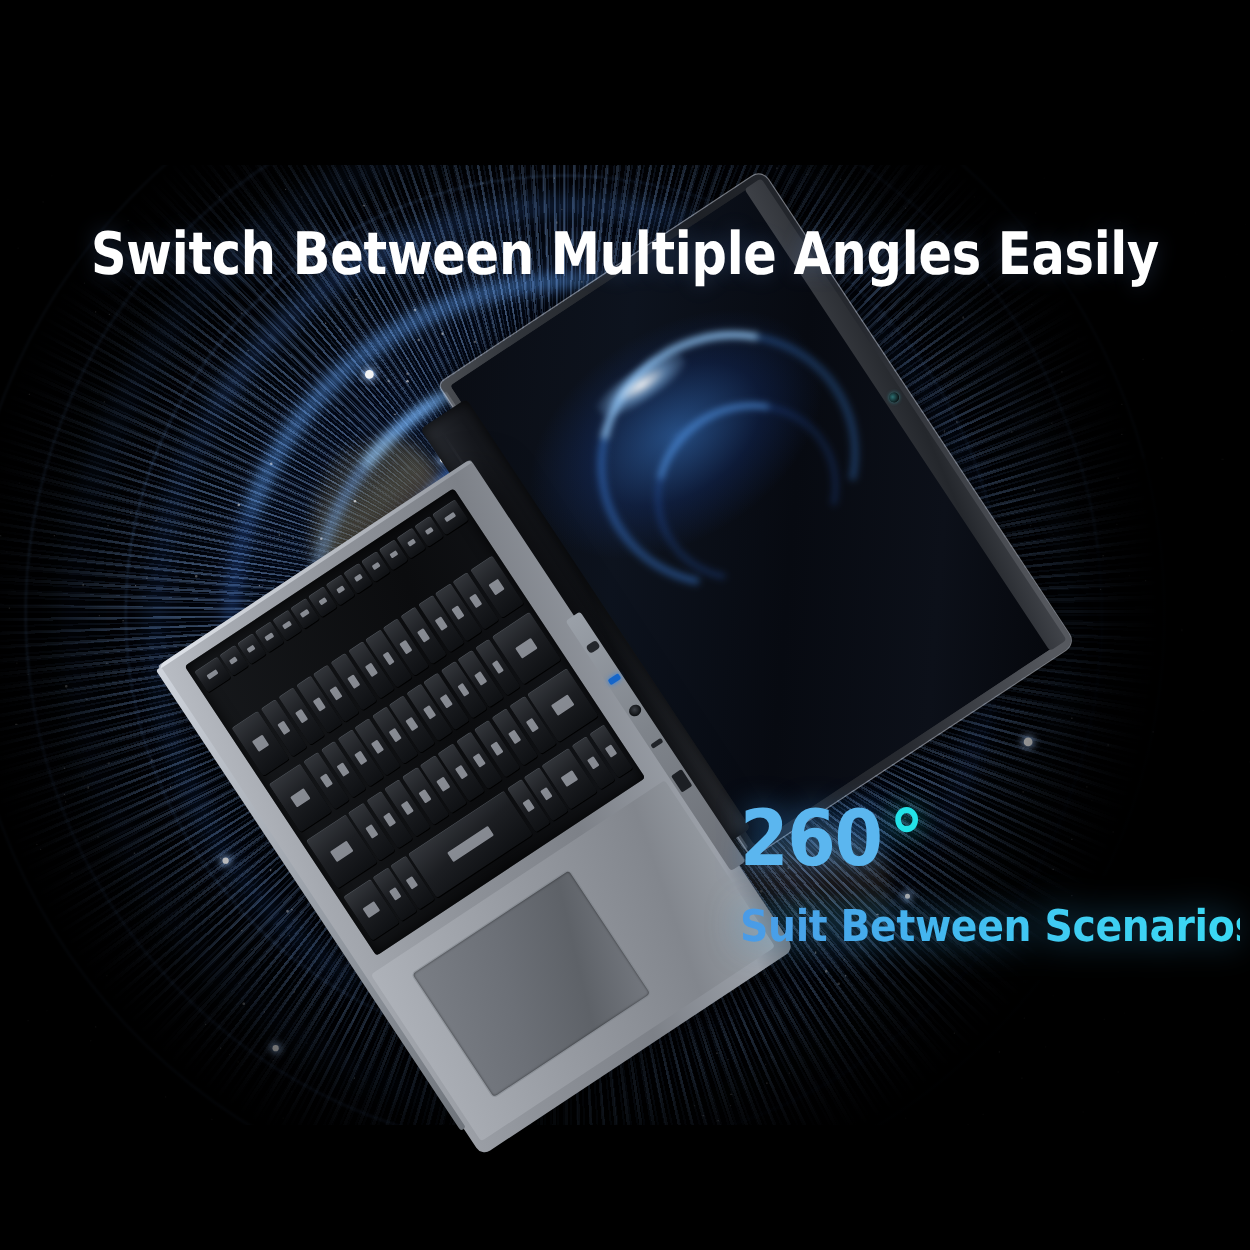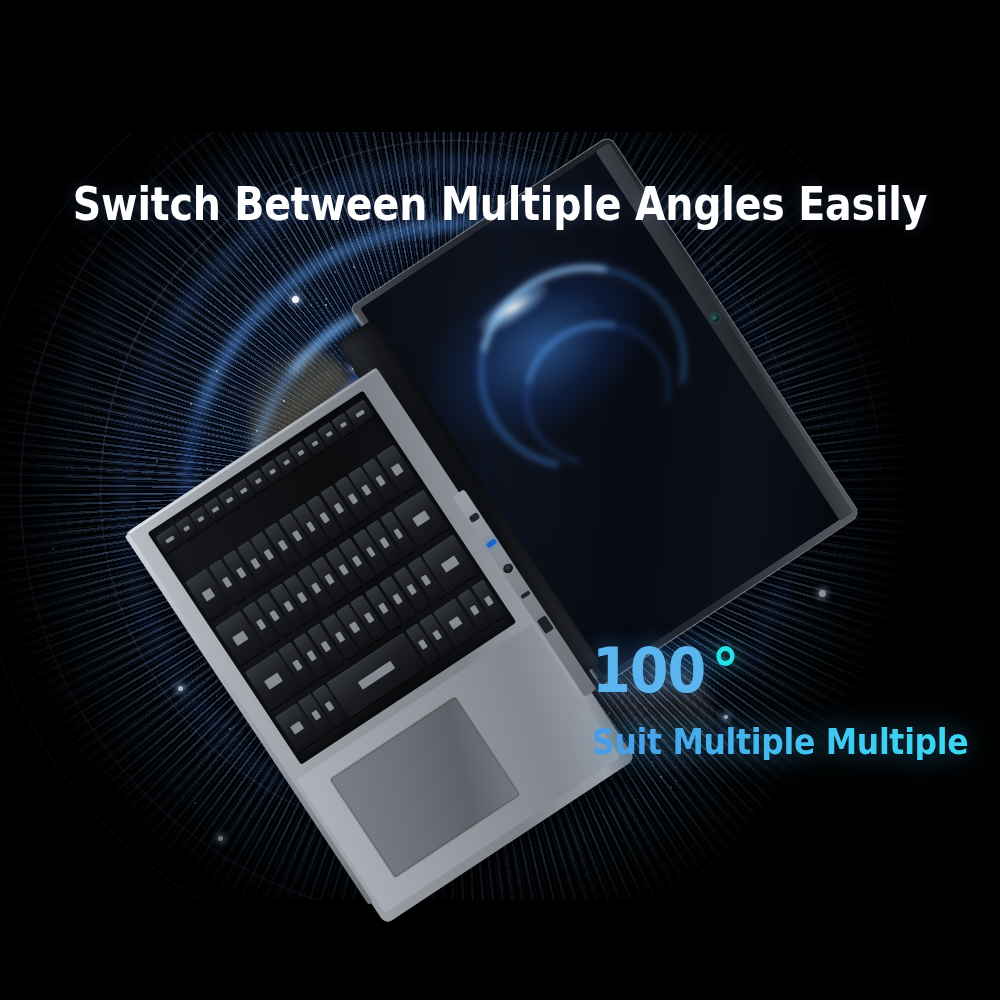--- a/index.html
+++ b/index.html
@@ -1074,19 +1074,19 @@
         <div class="port sd"></div>
         <div class="port slot"></div>
       </div>
     </div>
   </div>
 
   <div id="headline">Switch Between Multiple Angles Easily</div>
 
   <div id="callout">
     <div class="line1">
-      <span class="deg-num">100</span>
+      <span class="deg-num">260</span>
         <span class="deg-sym">°</span>
     </div>
-    <div class="line2">Suit Multiple Multiple</div>
+    <div class="line2">Suit Between Scenarios</div>
   </div>
 
 </div>
 
 </body></html>

